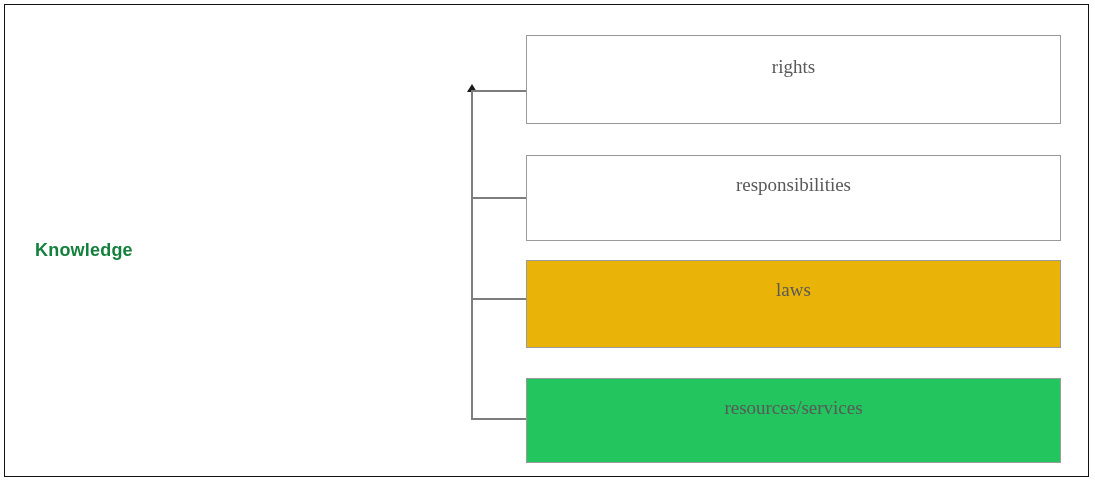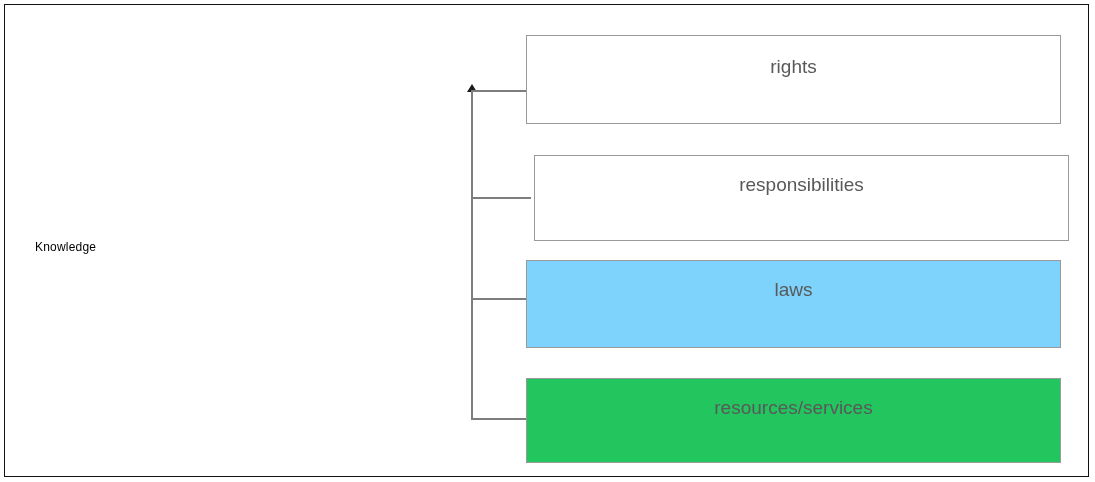--- a/index.html
+++ b/index.html
@@ -25,34 +25,35 @@
     width: 1085px;
     height: 473px;
     border: 1.5px solid #111111;
     box-sizing: border-box;
     pointer-events: none;
   }
   .root-label {
     position: absolute;
     left: 35px;
     top: 240px;
-    font-size: 12px;
-    font-weight: normal;
-    color: #000000;
+    font-size: 18px;
+    font-weight: bold;
+    color: #15803d;
     letter-spacing: 0.2px;
     white-space: nowrap;
   }
   
   .node-box {
     position: absolute;
     left: 526px;
     width: 535px;
     border: 1.5px solid #9a9a9a;
     background: #ffffff;
     box-sizing: border-box;
+    font-family: Liberation Serif, serif;
   }
   .node-label {
     position: absolute;
     left: 0;
     right: 0;
     text-align: center;
     font-size: 19px;
     color: #595959;
     white-space: nowrap;
   }
@@ -97,24 +98,24 @@
   <div id="branches">
       <div class="branch" style="top: 90px; width: 66px;"></div>
       <div class="branch" style="top: 197px; width: 60px;"></div>
       <div class="branch" style="top: 298px; width: 60px;"></div>
       <div class="branch" style="top: 418px; width: 60px;"></div>
     </div>
   <div id="boxes">
       <div class="node-box" style="top: 35px; height: 89px; left: 526px; width: 535px; border-color: rgb(154, 154, 154); background: rgb(255, 255, 255);">
         <div class="node-label" style="top: 20px; color: rgb(89, 89, 89);">rights</div>
       </div>
-      <div class="node-box" style="top: 155px; height: 86px; left: 526px; width: 535px; border-color: rgb(154, 154, 154); background: rgb(255, 255, 255); margin-left: 8px;">
+      <div class="node-box" style="top: 155px; height: 86px; left: 526px; width: 535px; border-color: rgb(154, 154, 154); background: rgb(255, 255, 255);">
         <div class="node-label" style="top: 18px; color: rgb(89, 89, 89);">responsibilities</div>
       </div>
-      <div class="node-box" style="top: 260px; height: 88px; left: 526px; width: 535px; border-color: rgb(154, 154, 154); background: #7dd3fc;">
+      <div class="node-box" style="top: 260px; height: 88px; left: 526px; width: 535px; border-color: rgb(154, 154, 154); background: #eab308;">
         <div class="node-label" style="top: 18px; color: rgb(89, 89, 89);">laws</div>
       </div>
       <div class="node-box" style="top: 378px; height: 85px; left: 526px; width: 535px; border-color: rgb(154, 154, 154); background: #22c55e;">
         <div class="node-label" style="top: 18px; color: rgb(89, 89, 89);">resources/services</div>
       </div>
     </div>
 
 </div>
 
 </body></html>

